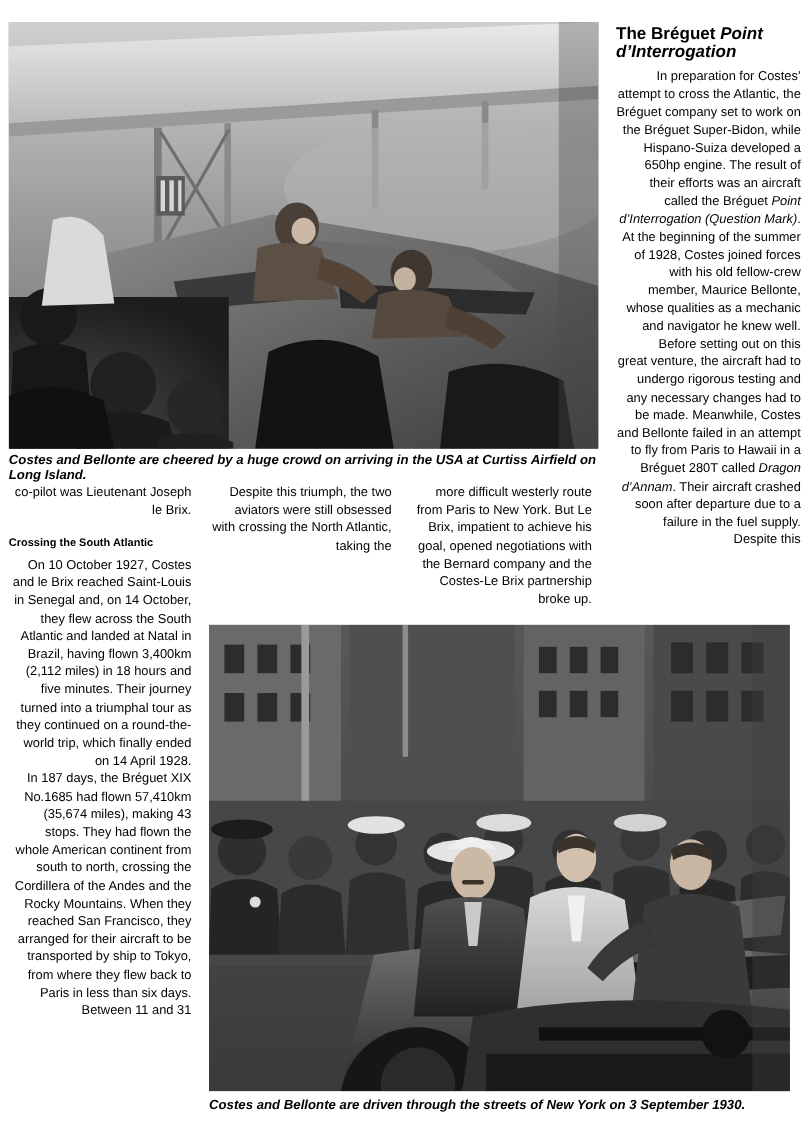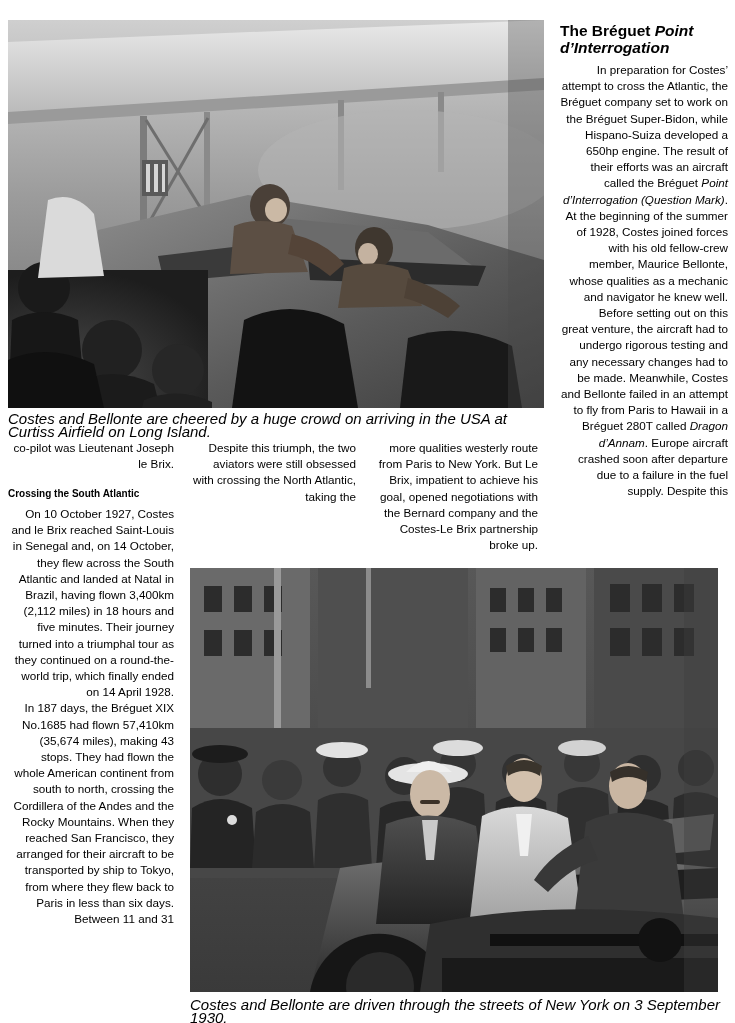--- a/index.html
+++ b/index.html
@@ -28,22 +28,22 @@
     left: 8px;
     top: 20px;
     width: 536px;
     height: 388px;
     overflow: hidden;
     background: #6d6d6d;
   }
 
   .photo-caption {
     position: absolute;
-    font-size: 15px;
-    font-weight: normal;
+    font-size: 12px;
+    font-weight: bold;
     font-style: italic;
     color: #000;
     line-height: 13px;
   }
   .cap-top {
     left: 8px;
     top: 412px;
     width: 540px;
   }
   .cap-bottom {
@@ -198,21 +198,21 @@
     </svg>
 
   </div>
 
   <div class="photo-caption cap-top">Costes and Bellonte are cheered by a huge crowd on arriving in the USA at Curtiss Airfield on Long Island.</div>
 
   <div class="col-right-top">
     <h2 class="headline"><span>The Bréguet </span><em>Point d’Interrogation</em></h2>
     <div class="body-text">
       <p><span>In preparation for Costes’ attempt to cross the Atlantic, the Bréguet company set to work on the Bréguet Super-Bidon, while Hispano-Suiza developed a 650hp engine. The result of their efforts was an aircraft called the Bréguet </span><em>Point d’Interrogation (Question Mark)</em><span>. At the beginning of the summer of 1928, Costes joined forces with his old fellow-crew member, Maurice Bellonte, whose qualities as a mechanic and navigator he knew well.</span></p>
-      <p><span>Before setting out on this great venture, the aircraft had to undergo rigorous testing and any necessary changes had to be made. Meanwhile, Costes and Bellonte failed in an attempt to fly from Paris to Hawaii in a Bréguet 280T called </span><em>Dragon d’Annam</em><span>. Europe aircraft crashed soon after departure due to a failure in the fuel supply. Despite this</span></p>
+      <p><span>Before setting out on this great venture, the aircraft had to undergo rigorous testing and any necessary changes had to be made. Meanwhile, Costes and Bellonte failed in an attempt to fly from Paris to Hawaii in a Bréguet 280T called </span><em>Dragon d’Annam</em><span>. Their aircraft crashed soon after departure due to a failure in the fuel supply. Despite this</span></p>
     </div>
   </div>
 
   <div class="col col-1">
     <div class="body-text">
       <p>co-pilot was Lieutenant Joseph le Brix.</p>
     </div>
     <h3 class="subhead">Crossing the South Atlantic</h3>
     <div class="body-text">
       <p>On 10 October 1927, Costes and le Brix reached Saint-Louis in Senegal and, on 14 October, they flew across the South Atlantic and landed at Natal in Brazil, having flown 3,400km (2,112 miles) in 18 hours and five minutes. Their journey turned into a triumphal tour as they continued on a round-the-world trip, which finally ended on 14 April 1928.</p>
@@ -221,21 +221,21 @@
   </div>
 
   <div class="col col-2">
     <div class="body-text">
       <p>Despite this triumph, the two aviators were still obsessed with crossing the North Atlantic, taking the</p>
     </div>
   </div>
 
   <div class="col col-3">
     <div class="body-text">
-      <p>more qualities westerly route from Paris to New York. But Le Brix, impatient to achieve his goal, opened negotiations with the Bernard company and the Costes-Le Brix partnership broke up.</p>
+      <p>more difficult westerly route from Paris to New York. But Le Brix, impatient to achieve his goal, opened negotiations with the Bernard company and the Costes-Le Brix partnership broke up.</p>
     </div>
   </div>
 
   <div class="photo-bottom">
     <svg class="photo-svg" width="528" height="424" viewBox="0 0 528 424" xmlns="http://www.w3.org/2000/svg">
       <defs>
         <linearGradient id="bldg" x1="0" y1="0" x2="0" y2="1">
           <stop offset="0%" stop-color="#585858"></stop>
           <stop offset="100%" stop-color="#3a3a3a"></stop>
         </linearGradient>

